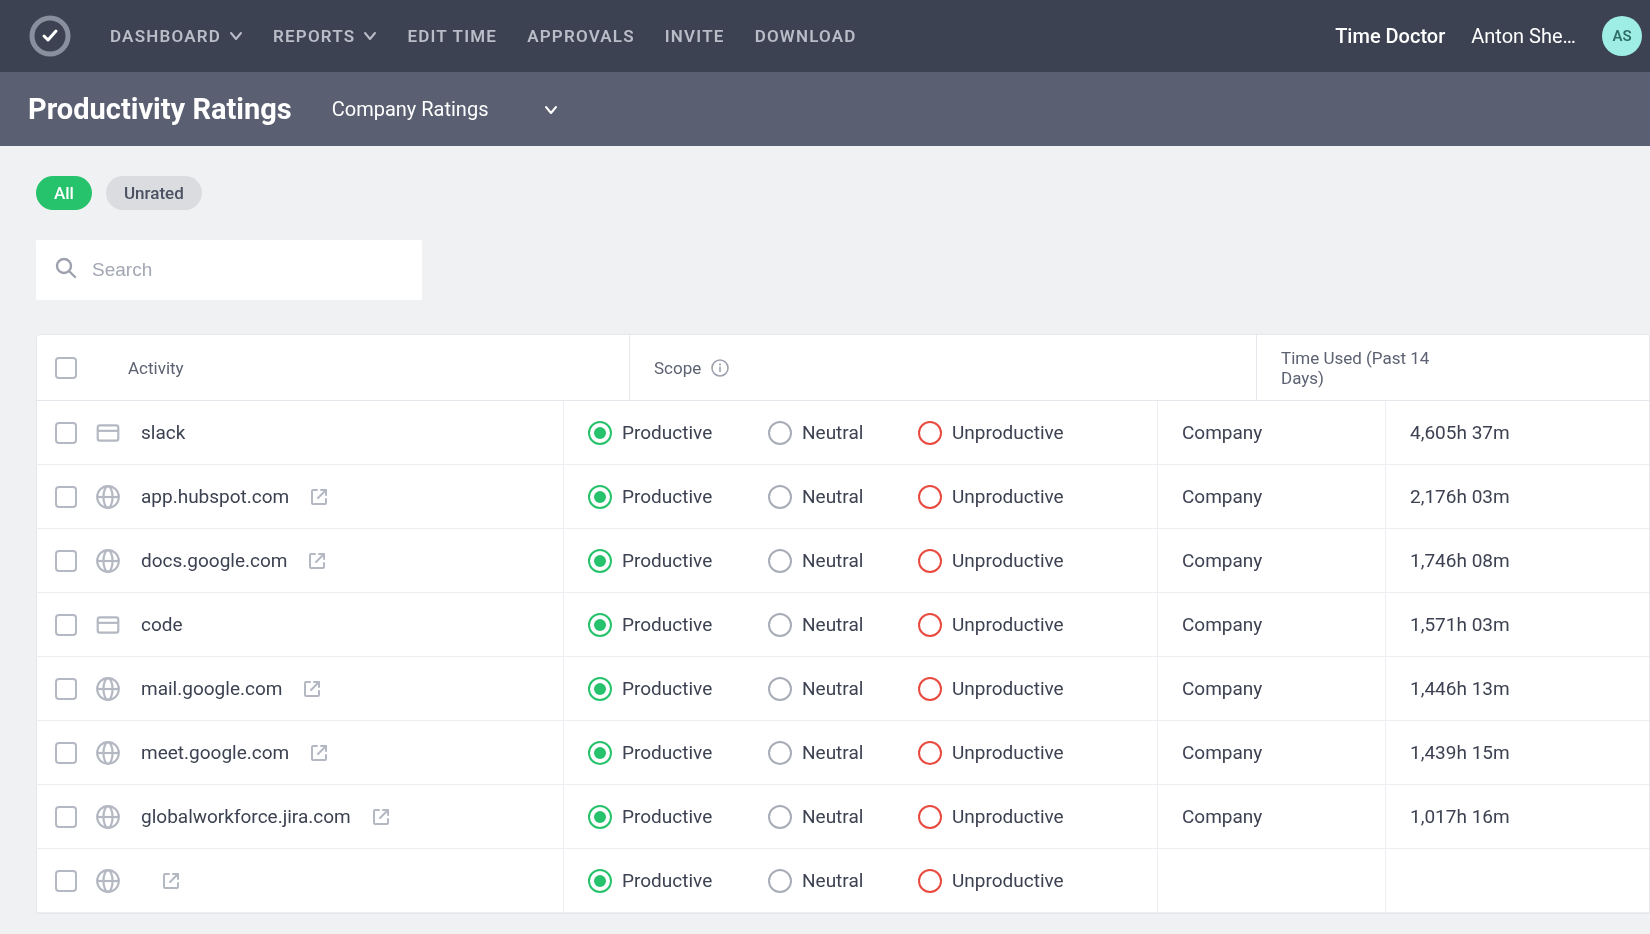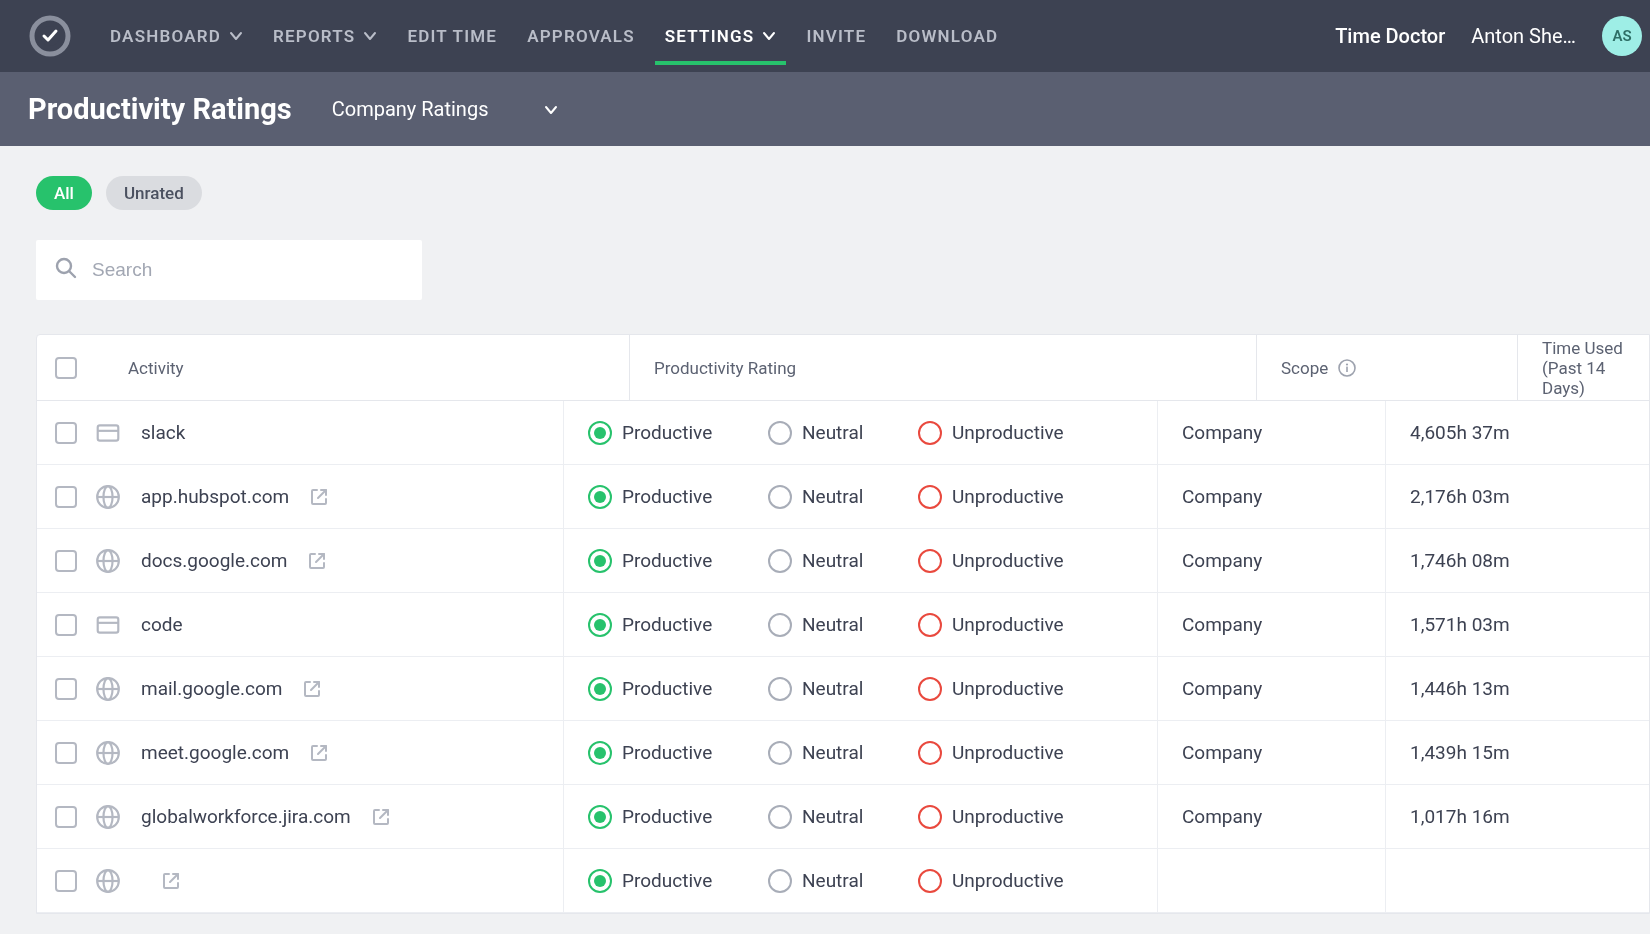--- a/index.html
+++ b/index.html
@@ -221,28 +221,20 @@
             <path d="M2 4 l5 6 l5 -6" fill="none" stroke="currentColor" stroke-width="2" stroke-linecap="round" stroke-linejoin="round"></path>
           </svg>
         </span>
       </div>
       <div class="nav-item">
         <span>EDIT TIME</span>
       </div>
       <div class="nav-item">
         <span>APPROVALS</span>
       </div>
-      <div class="nav-item active">
-        <span>SETTINGS</span>
-        <span class="chev">
-          <svg viewBox="0 0 14 14" width="14" height="14">
-            <path d="M2 4 l5 6 l5 -6" fill="none" stroke="currentColor" stroke-width="2" stroke-linecap="round" stroke-linejoin="round"></path>
-          </svg>
-        </span>
-      </div>
       <div class="nav-item">
         <span>INVITE</span>
       </div>
       <div class="nav-item">
         <span>DOWNLOAD</span>
       </div>
     </div>
   <div class="nav-right">
     <span class="brand-label">Time Doctor</span>
     <span class="user-label">Anton She…</span>
@@ -277,21 +269,20 @@
     </span>
     <input type="text" placeholder="Search" style="">
   </div>
 
   <div class="table">
     <div class="thead">
       <div class="th check">
         <div class="checkbox"></div>
       </div>
       <div class="th activity">Activity</div>
-      <div class="th rating">Productivity Rating</div>
       <div class="th scope">
         <span>Scope</span>
         <span class="info-icon">
           <svg viewBox="0 0 18 18" width="18" height="18">
               <circle cx="9" cy="9" r="8" fill="none" stroke="#9da2ae" stroke-width="1.6"></circle>
               <circle cx="9" cy="5.5" r="1.1" fill="#9da2ae"></circle>
               <rect x="8.2" y="7.6" width="1.6" height="5.4" fill="#9da2ae"></rect>
             </svg>
         </span>
       </div>

